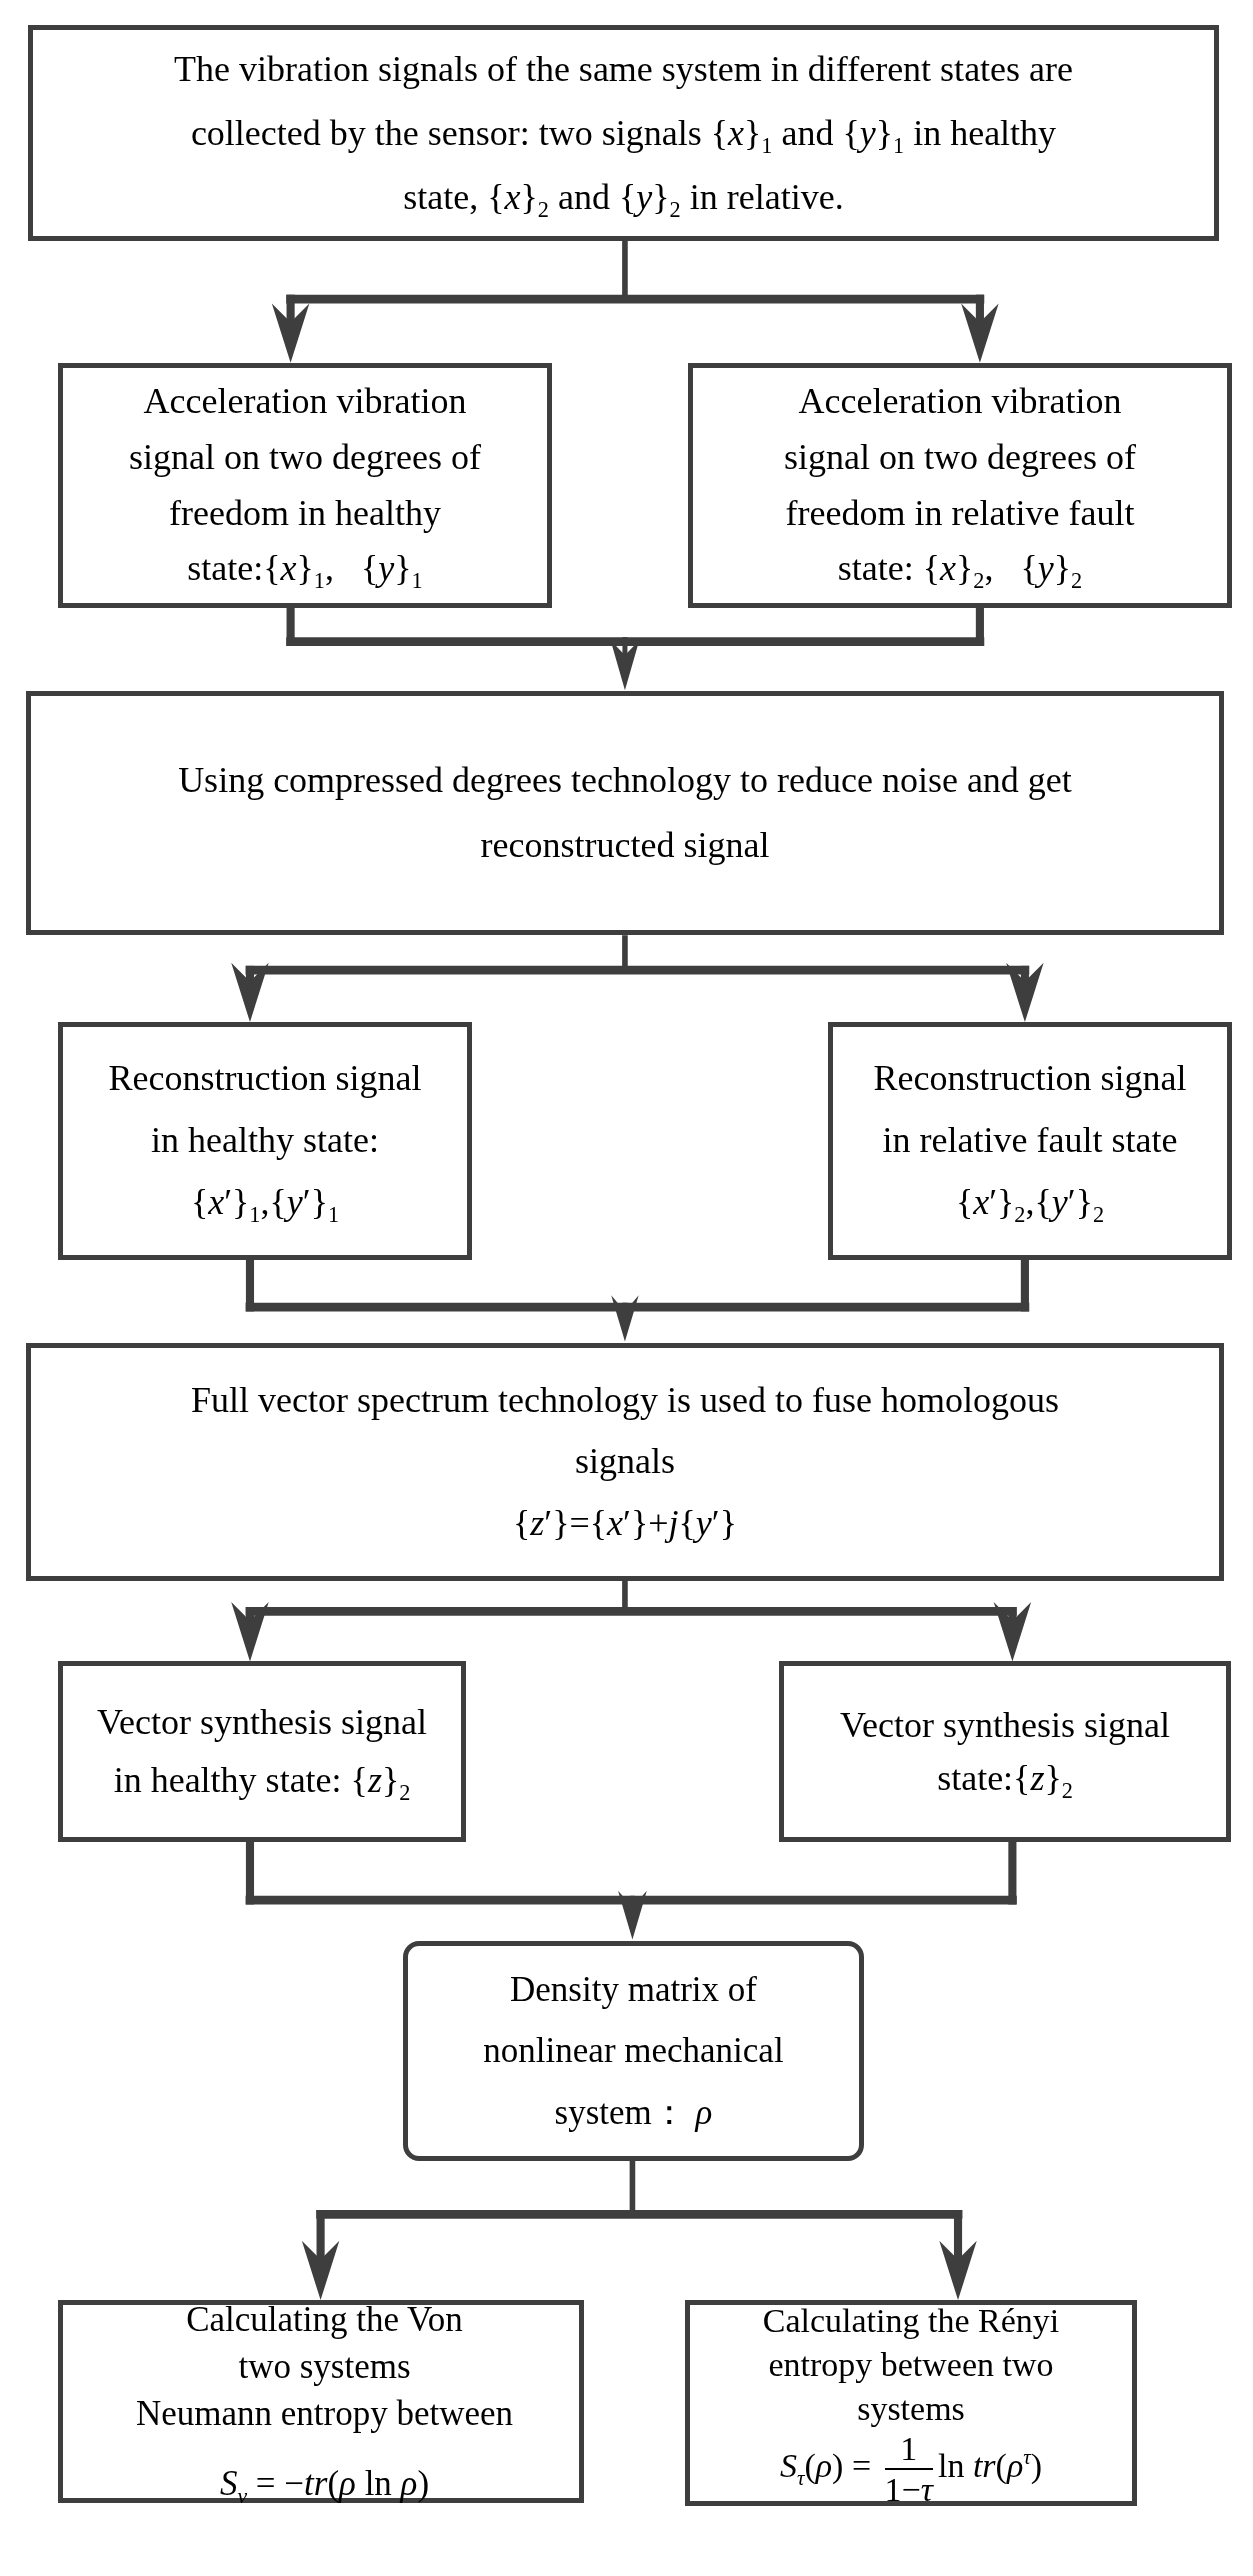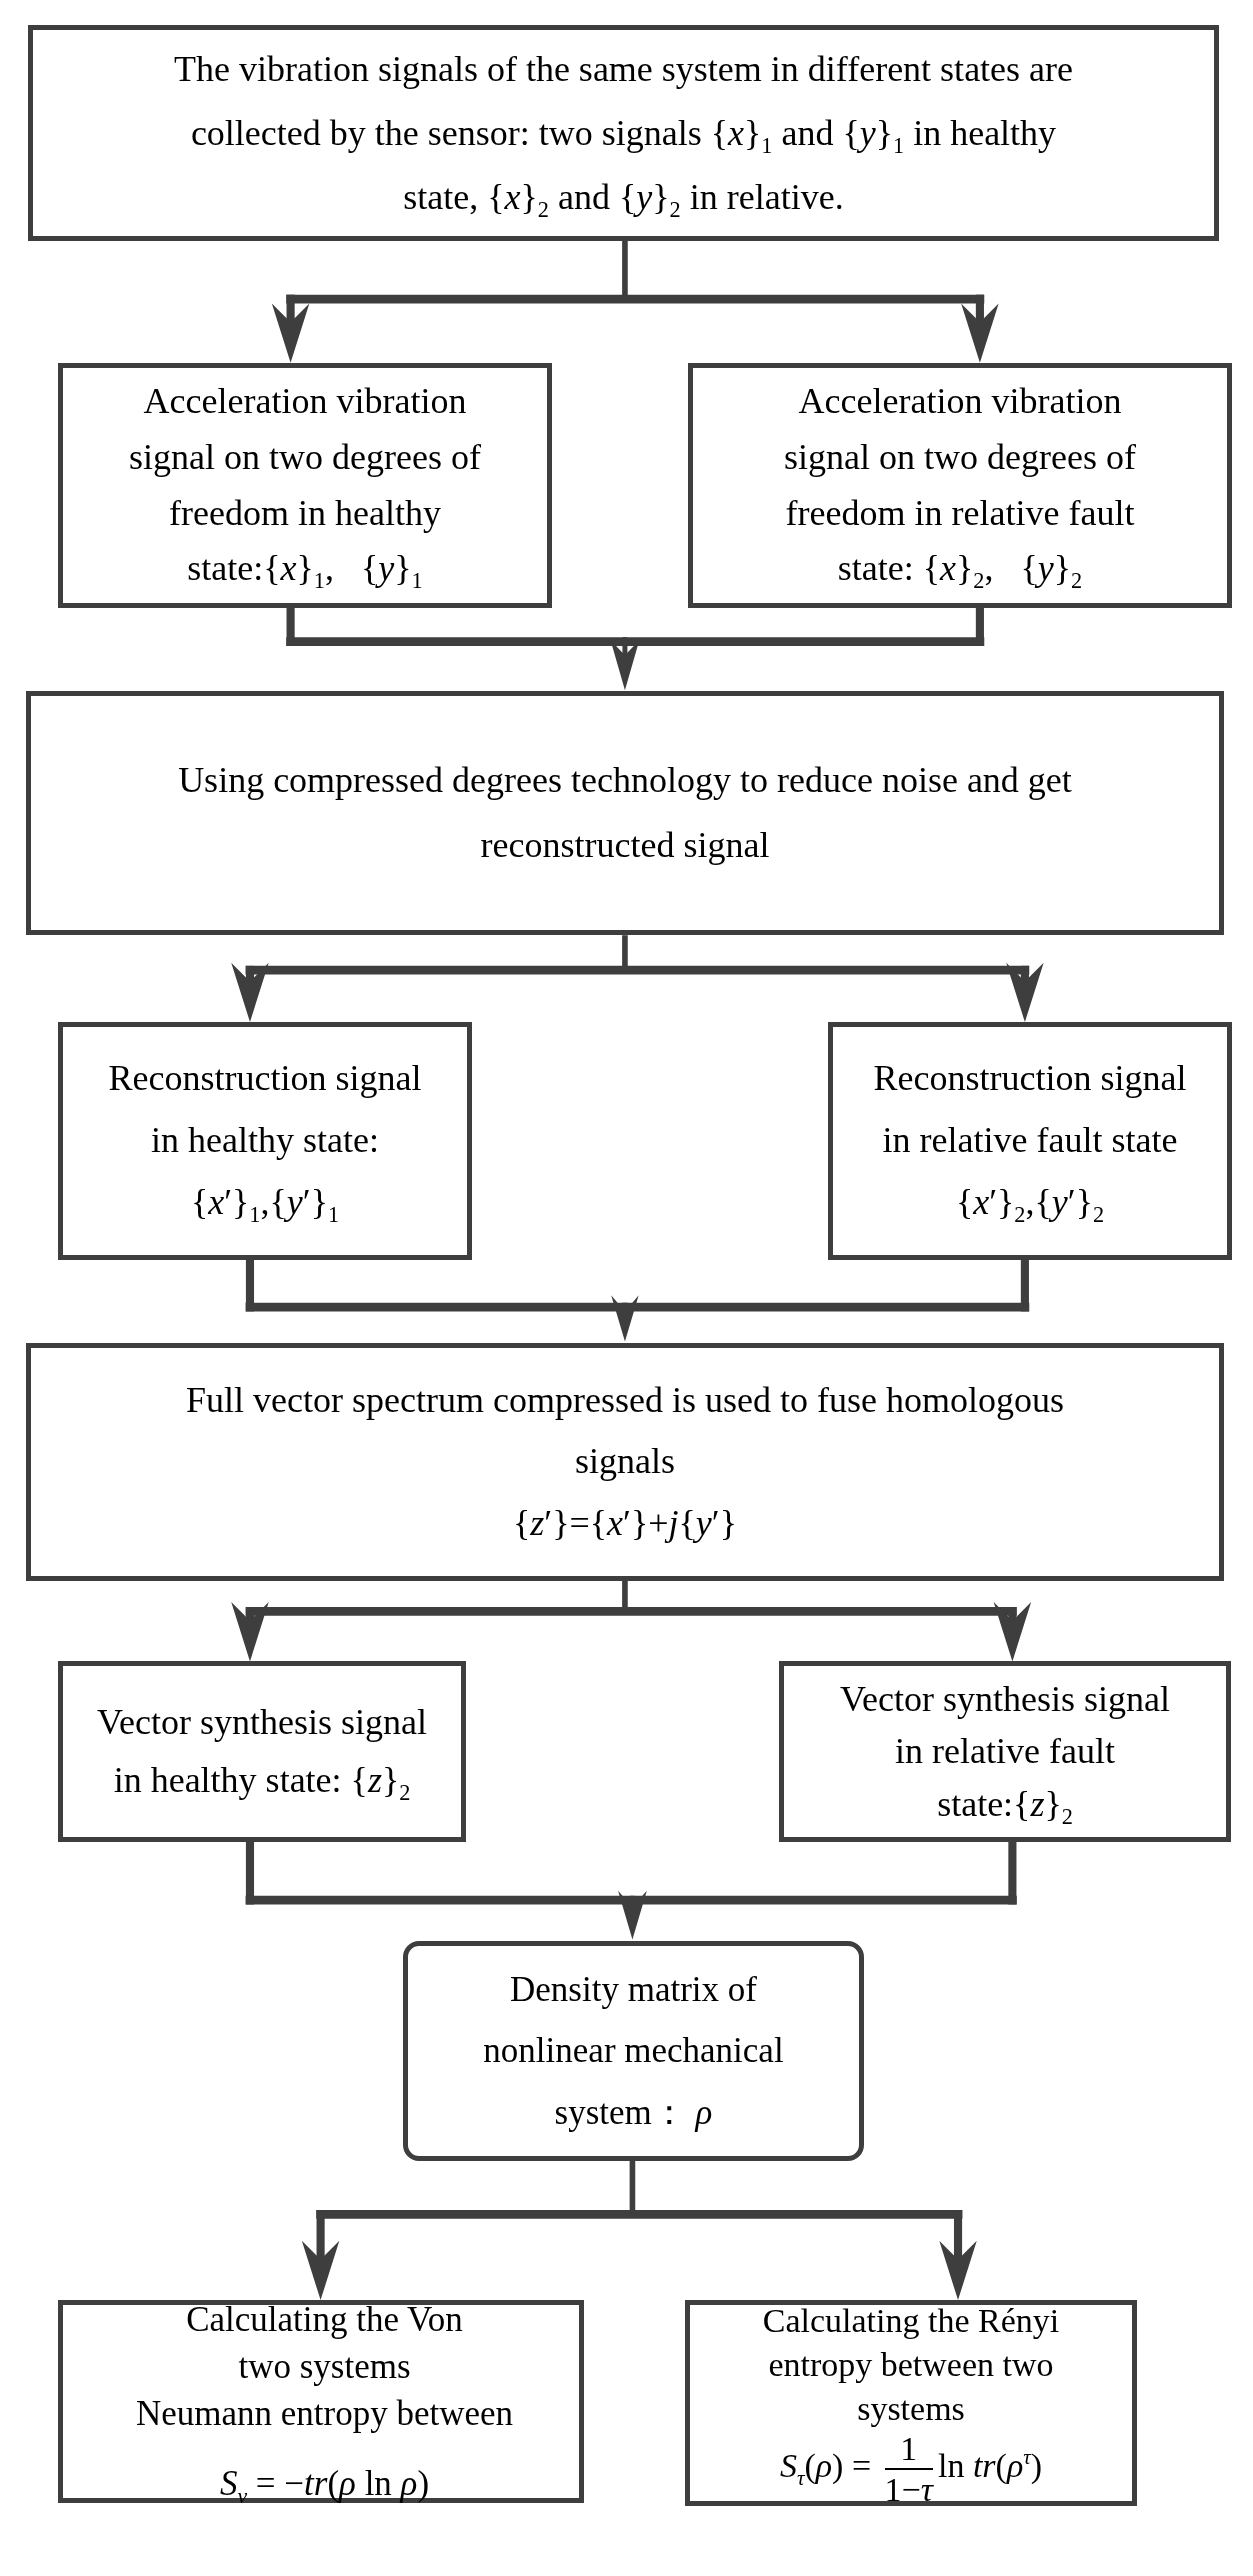--- a/index.html
+++ b/index.html
@@ -132,32 +132,31 @@
   <div class="ln">in healthy state:</div>
   <div class="ln">{<i>x</i>′}<sub>1</sub>,{<i>y</i>′}<sub>1</sub></div>
 </div>
 <div class="box b4R">
   <div class="ln">Reconstruction signal</div>
   <div class="ln">in relative fault state</div>
   <div class="ln">{<i>x</i>′}<sub>2</sub>,{<i>y</i>′}<sub>2</sub></div>
 </div>
 
 <div class="box b5">
-  <div class="ln">Full vector spectrum compressed is used to fuse homologous</div>
+  <div class="ln">Full vector spectrum technology is used to fuse homologous</div>
   <div class="ln">signals</div>
   <div class="ln">{<i>z</i>′}={<i>x</i>′}+<i>j</i>{<i>y</i>′}</div>
 </div>
 
 <div class="box b6L">
   <div class="ln">Vector synthesis signal</div>
   <div class="ln">in healthy state: {<i>z</i>}<sub>2</sub></div>
 </div>
 <div class="box b6R">
   <div class="ln">Vector synthesis signal</div>
-  <div class="ln">in relative fault</div>
   <div class="ln">state:{<i>z</i>}<sub>2</sub></div>
 </div>
 
 <div class="box b7">
   <div class="ln">Density matrix of</div>
   <div class="ln">nonlinear mechanical</div>
   <div class="ln">system：&nbsp;<i>ρ</i></div>
 </div>
 
 <div class="box b8L">

